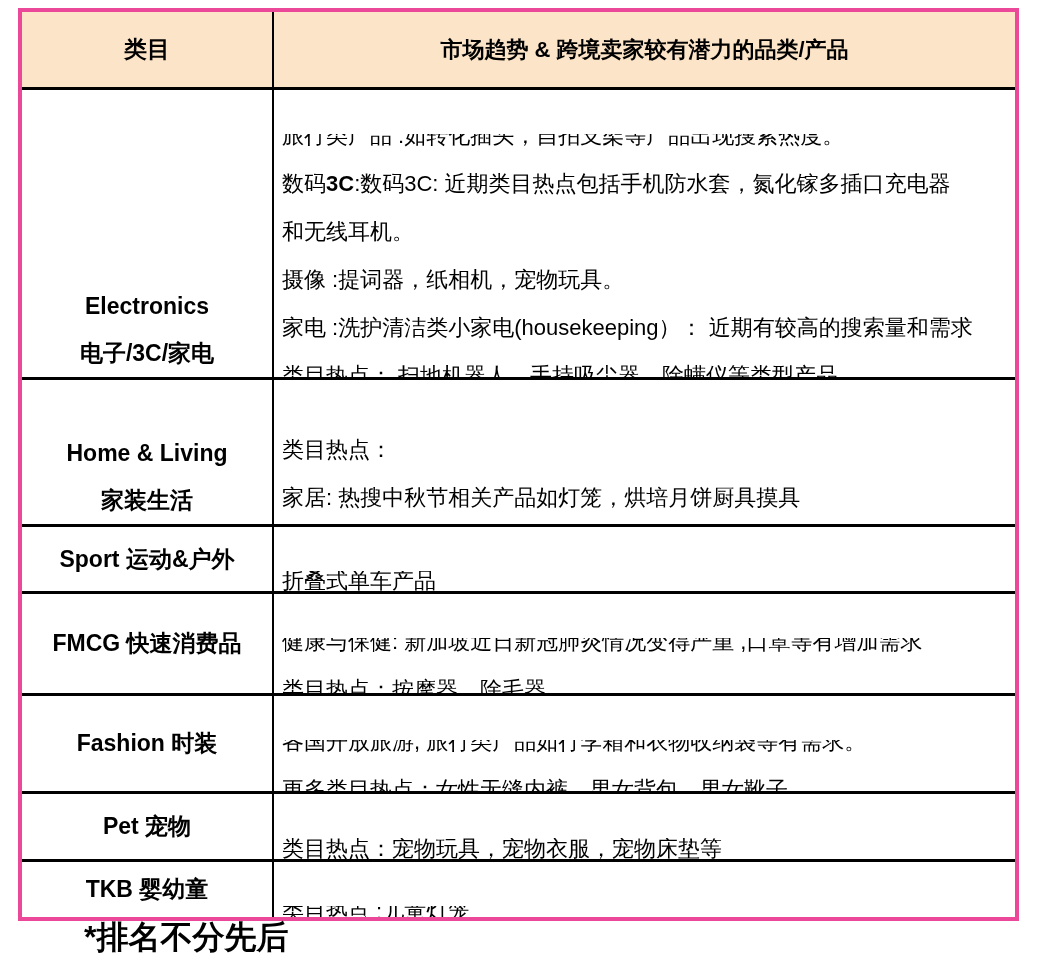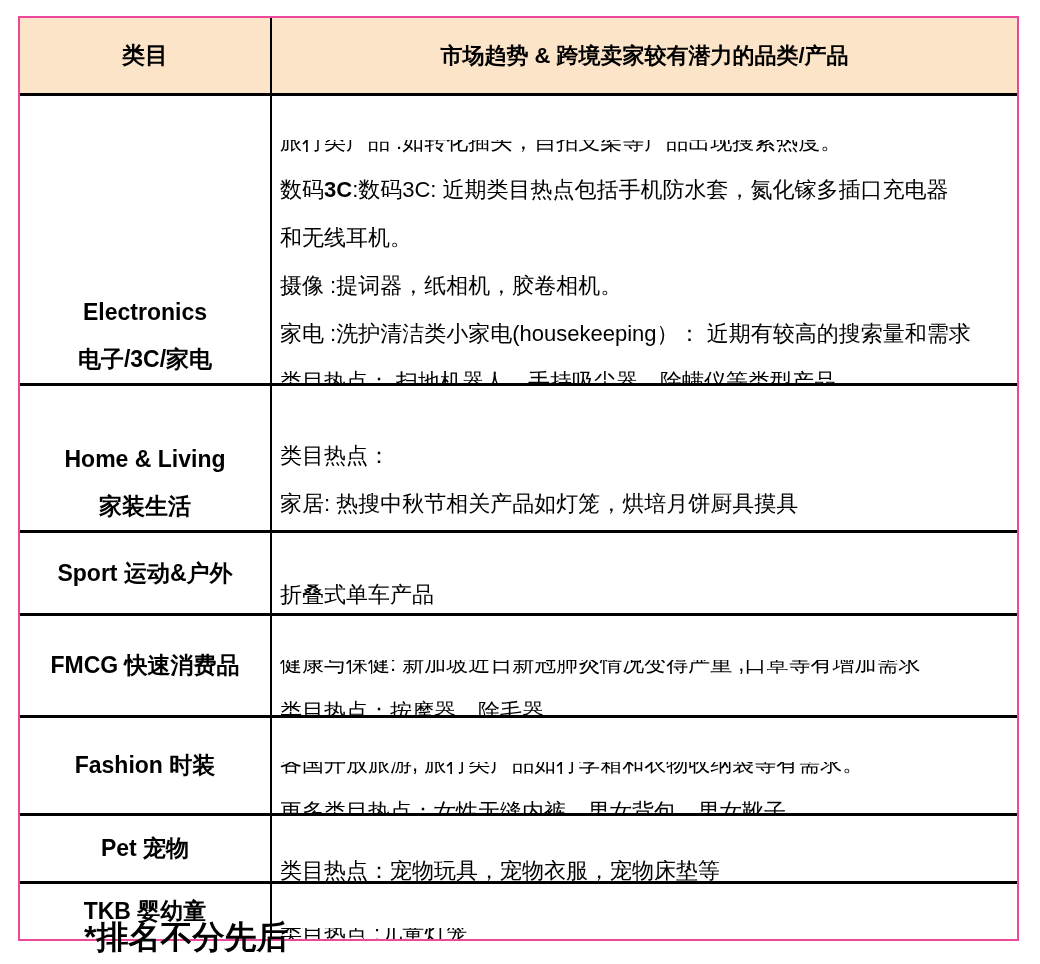--- a/index.html
+++ b/index.html
@@ -1,19 +1,19 @@
 <!DOCTYPE html>
 <html><head>
 <meta charset="utf-8">
 <style>
   html,body{margin:0;padding:0;background:#ffffff;}
   .page{position:relative;width:1040px;height:964px;background:#ffffff;
         font-family:"Liberation Sans",sans-serif;color:#000;overflow:hidden;}
-  .table{position:absolute;left:18px;top:16px;width:1001px;
-         border:2px solid #ec4899;box-sizing:border-box;background:#fff;}
+  .table{position:absolute;left:18px;top:8px;width:1001px;
+         border:4px solid #ec4899;box-sizing:border-box;background:#fff;}
   .row{display:flex;box-sizing:border-box;border-top:3px solid #000;}
   .row.first{border-top:none;}
   .header-row{height:75px;}
   .cell{box-sizing:border-box;}
   .cell.left{width:252px;border-right:2px solid #000;display:flex;flex-direction:column;
              justify-content:center;align-items:center;text-align:center;
              font-weight:bold;font-size:23px;}
   .cell.left.two{padding-top:14px;justify-content:flex-end;}
   .lline{line-height:47px;white-space:nowrap;}
   .cell.right{flex:1;display:flex;flex-direction:column;justify-content:center;
@@ -40,36 +40,36 @@
     <div id="rows">
         <div class="row" style="height: 290px;">
           <div class="cell left two">
             <div class="lline">Electronics</div>
             <div class="lline">电子/3C/家电</div>
           </div>
           <div class="cell right">
             <div class="line"><span>旅行类产品 :如转化插头，自拍支架等产品出现搜索热度。</span></div>
             <div class="line"><span>数码</span><span class="b">3C</span><span>:数码3C: 近期类目热点包括手机防水套，氮化镓多插口充电器</span></div>
             <div class="line"><span>和无线耳机。</span></div>
-            <div class="line"><span>摄像 :提词器，纸相机，胶卷相机。</span></div>
+            <div class="line"><span>摄像 :提词器，纸相机，宠物玩具。</span></div>
             <div class="line"><span>家电 :洗护清洁类小家电(housekeeping）： 近期有较高的搜索量和需求</span></div>
             <div class="line"><span>类目热点： 扫地机器人，手持吸尘器，除螨仪等类型产品</span></div>
           </div>
         </div>
         <div class="row" style="height: 147px;">
           <div class="cell left two">
             <div class="lline">Home &amp; Living</div>
             <div class="lline">家装生活</div>
           </div>
           <div class="cell right">
             <div class="line"><span>类目热点：</span></div>
             <div class="line"><span>家居:</span><span> 热搜中秋节相关产品如灯笼，烘培月饼厨具摸具</span></div>
           </div>
         </div>
-        <div class="row" style="height: 83px;">
+        <div class="row" style="height: 67px;">
           <div class="cell left">
             <div class="lline">Sport 运动&amp;户外</div>
           </div>
           <div class="cell right">
             <div class="line"><span>折叠式单车产品</span></div>
           </div>
         </div>
         <div class="row" style="height: 102px;">
           <div class="cell left">
             <div class="lline">FMCG 快速消费品</div>

